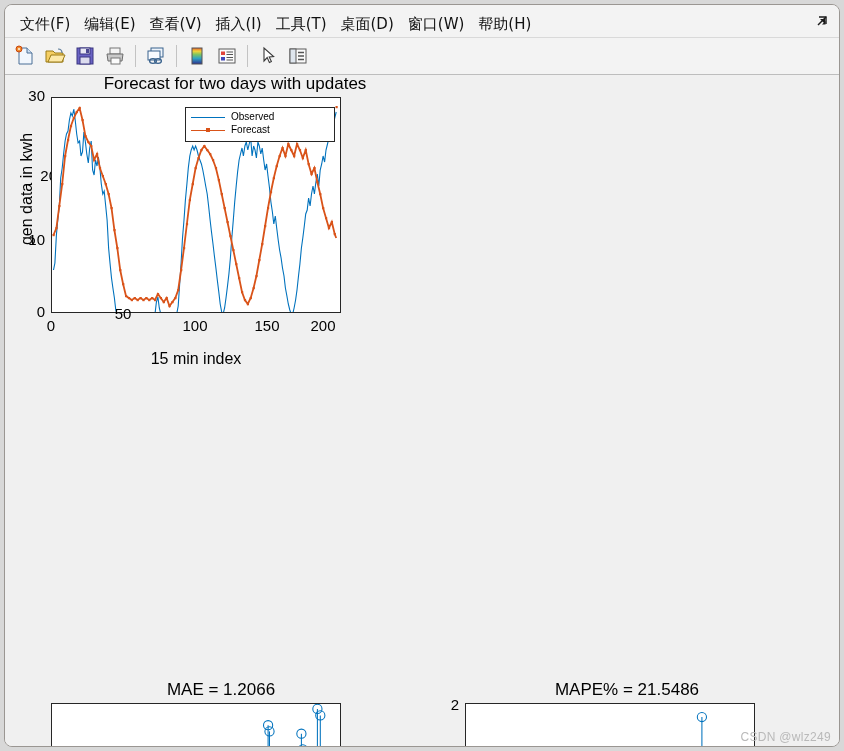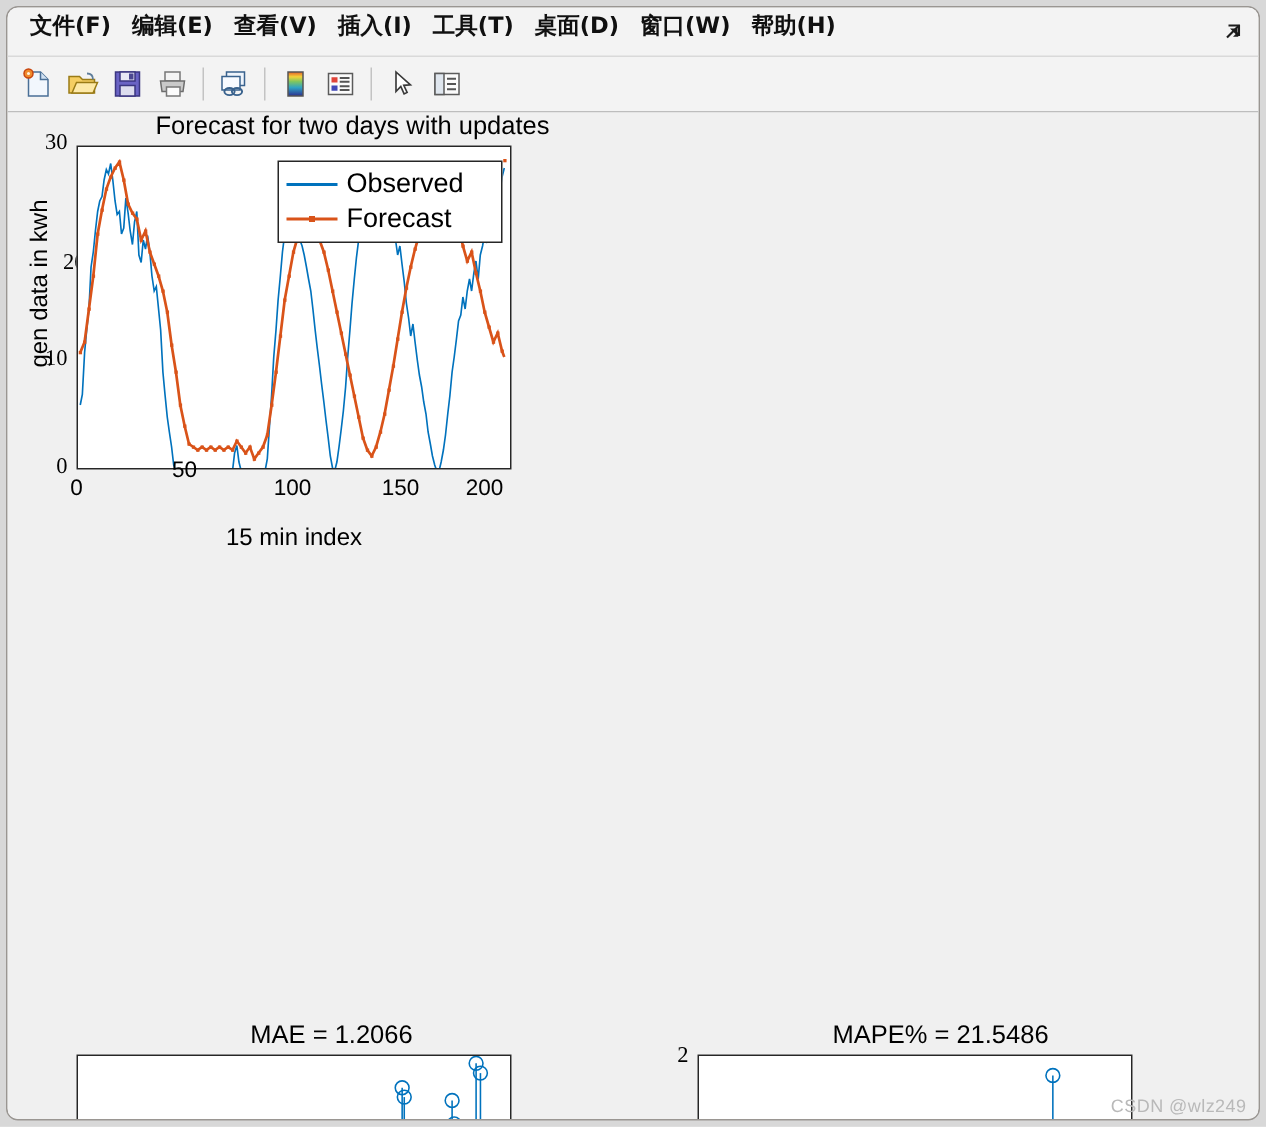--- a/index.html
+++ b/index.html
@@ -41,23 +41,22 @@
     width: 46px; height: 41px; display: flex; align-items: center;
     justify-content: center; cursor: default;
   }
   .wbtn svg { display: block; }
 
   
   #menubar {
     height: 33px; flex: 0 0 33px;
     background: #f3f3f3;
     border-bottom: 1px solid #d9d9d9;
-    display: flex; align-items: flex-start; padding-left: 8px;
+    display: flex; align-items: flex-end; padding-left: 8px;
     position: relative;
-    font-weight: bold;
   }
   .menu-item {
     font-size: 15px; color: #101010; padding: 3px 7px;
     font-family: "DejaVu Sans", "Liberation Sans", sans-serif;
     white-space: nowrap; cursor: default;
   }
   #dock-btn {
     position: absolute; right: 8px; top: 7px;
     width: 18px; height: 18px; display:flex;
     align-items:center; justify-content:center; cursor: default;
@@ -96,26 +95,26 @@
     white-space: nowrap;
   }
   .ylabel {
     position: absolute; font-size: 16px; color: #000; white-space: nowrap;
     transform-origin: 50% 50%; transform: rotate(-90deg);
   }
   .tick {
     position: absolute; font-size: 15px; color: #000; white-space: nowrap;
   }
   .tick.x { text-align: center; }
-  .tick.y { text-align: right; font-family: Liberation Serif, serif; }
+  .tick.y { text-align: right; }
 
   
   .legend {
     position: absolute; background: #fff; border: 1px solid #262626;
-    padding: 3px 6px 4px 5px; font-size: 18px; line-height: 1.28; text-align: right;
+    padding: 3px 6px 4px 5px; font-size: 10px; line-height: 1.28; text-align: right;
   }
   .legend-row { display: flex; align-items: center; gap: 6px; }
   .legend-line { position: relative; width: 34px; height: 11px; }
   .legend-line i {
     position: absolute; left: 0; right: 0; top: 5px; height: 1.6px;
   }
   .legend-line b {
     position: absolute; left: 15px; top: 3.5px; width: 4px; height: 4px;
   }
   .legend-label { color: #000; }

